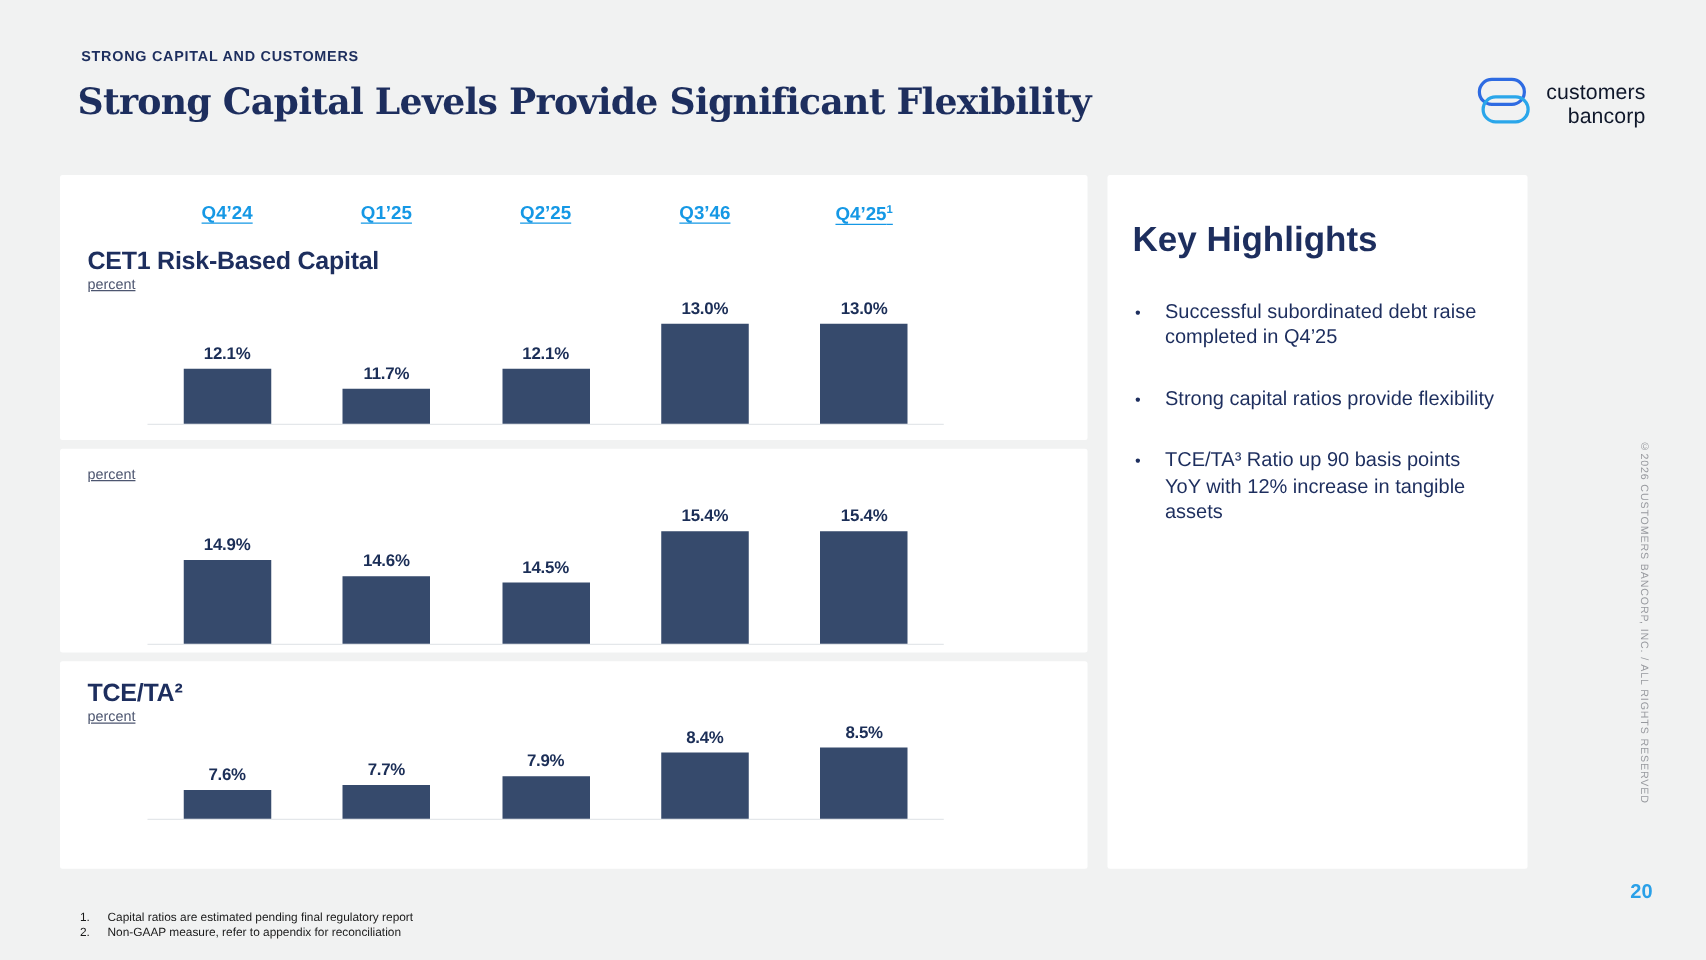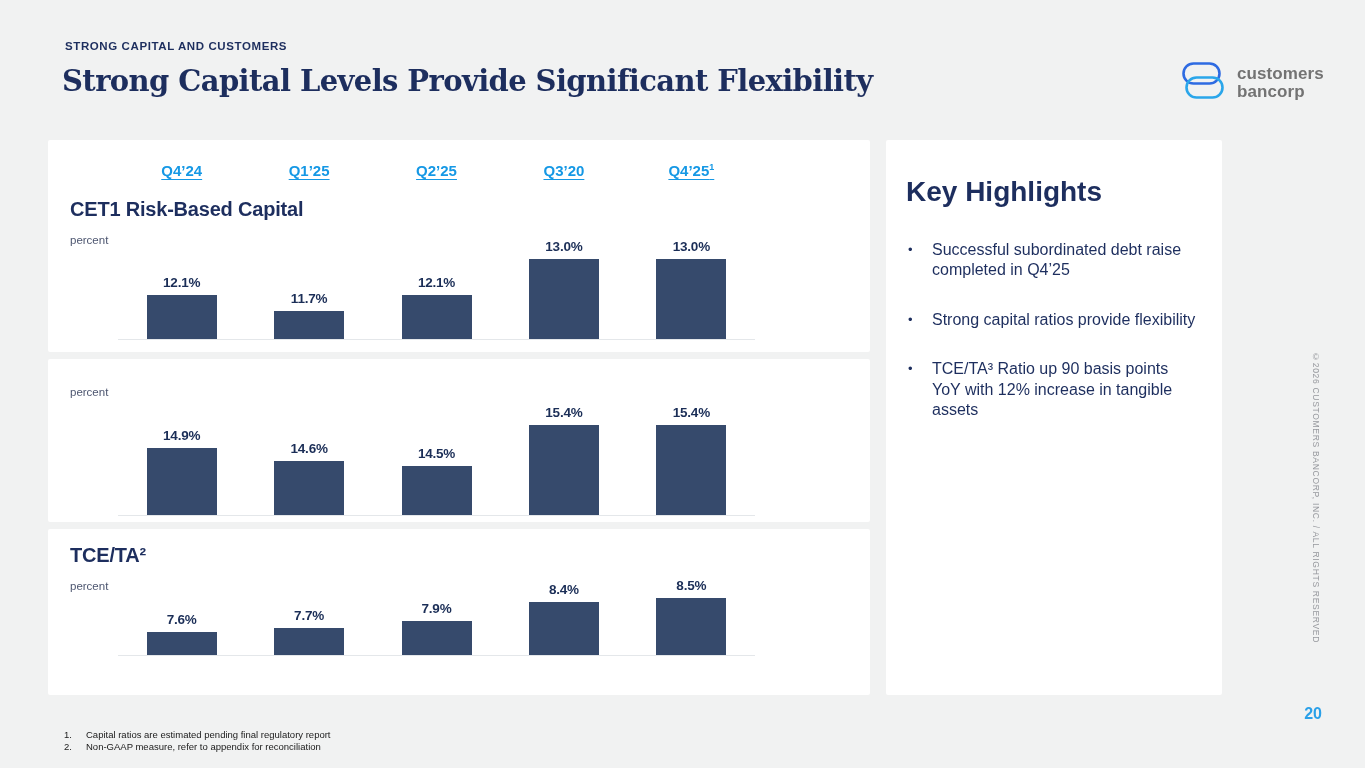--- a/index.html
+++ b/index.html
@@ -13,42 +13,42 @@
     position:absolute; left:65px; top:40px;
     font-size:11.5px; font-weight:bold; letter-spacing:0.6px;
     color:#1d2e5e;
   }
   .page-title {
     position:absolute; left:62px; top:64px;
     font-family:"DejaVu Serif", serif; font-weight:bold;
     font-size:29px; letter-spacing:-0.6px; color:#1d2e5e;
   }
   .logo { position:absolute; left:1180px; top:60px; display:flex; align-items:center; gap:11px; }
-  .logo-text { font-size:17px; font-weight:bold; color:#737373; line-height:1.06; letter-spacing:0.1px; }
+  .logo-text { font-size:17px; font-weight:normal; color:#0f172a; line-height:1.06; letter-spacing:0.1px;text-align:right; }
   
   .card { position:absolute; background:#ffffff; border-radius:2px; }
   .card-chart-1 { left:48px; top:140px; width:822px; height:212px; }
   .card-chart-2 { left:48px; top:359px; width:822px; height:163px; }
   .card-chart-3 { left:48px; top:529px; width:822px; height:166px; }
   .card-highlights { left:886px; top:140px; width:336px; height:555px; }
   
   .quarter-row { position:absolute; left:70px; top:22px; width:637px; display:flex; }
   .q-cell { flex:1; text-align:center; }
   .q-link {
     color:#1598e5; font-weight:bold; font-size:15px;
     text-decoration:underline; text-underline-offset:3px; cursor:pointer;
   }
   .q-link sup { font-size:9px; }
   
   .chart-head { position:absolute; left:22px; }
   .card-chart-1 .chart-head { top:58px; }
   .card-chart-2 .chart-head { top:14px; }
   .card-chart-3 .chart-head { top:15px; }
   .chart-title { font-size:20px; font-weight:bold; letter-spacing:-0.2px; color:#1d2e5e; }
-  .chart-unit { font-size:11.5px; color:#4d5670; margin-top:13px; }
+  .chart-unit { font-size:11.5px; color:#4d5670; margin-top:1px;text-decoration:underline; }
   .plot {
     position:absolute; left:70px; width:637px; height:140px;
     display:flex; align-items:flex-end;
     border-bottom:1px solid #e4e7ea;
   }
   .card-chart-1 .plot { bottom:12px; }
   .card-chart-2 .plot { bottom:6px; }
   .card-chart-3 .plot { bottom:39px; }
   .bar-col { flex:1; display:flex; flex-direction:column; align-items:center; justify-content:flex-end; }
   .bar { width:70px; }
@@ -89,21 +89,21 @@
       <div>customers</div>
       <div>bancorp</div>
     </span>
   </div>
 
   <div class="card card-chart-1">
     <div class="quarter-row">
         <span class="q-cell"><a class="q-link">Q4’24</a></span>
         <span class="q-cell"><a class="q-link">Q1’25</a></span>
         <span class="q-cell"><a class="q-link">Q2’25</a></span>
-        <span class="q-cell"><a class="q-link">Q3’20</a></span>
+        <span class="q-cell"><a class="q-link">Q3’46</a></span>
         <span class="q-cell"><a class="q-link">Q4’25<sup>1</sup></a></span>
       </div>
     <div class="chart-head">
       <div class="chart-title">CET1 Risk-Based Capital</div>
       <div class="chart-unit">percent</div>
     </div>
     <div class="plot">
         <div class="bar-col">
           <div class="bar-label">12.1%</div>
           <div class="bar" style="height: 44px; background: rgb(54, 74, 108);"></div>

